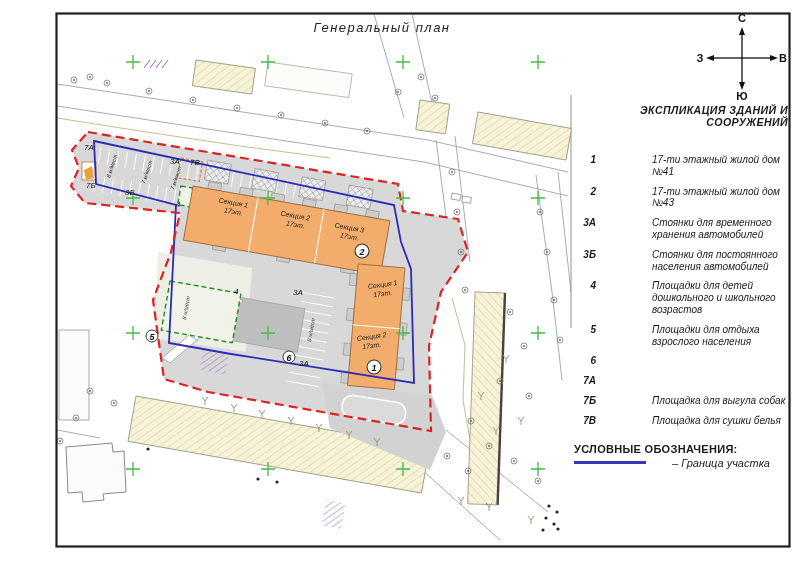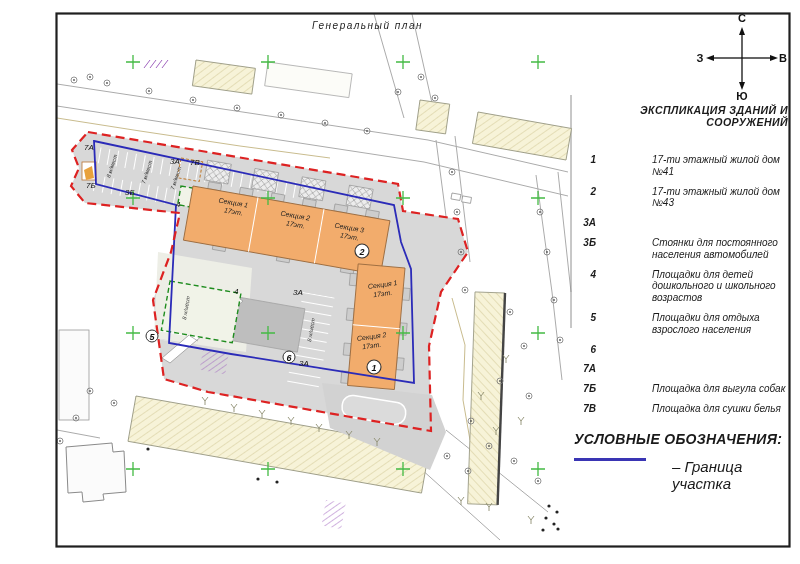--- a/index.html
+++ b/index.html
@@ -1,27 +1,27 @@
 <!DOCTYPE html>
 <html><head>
 <meta charset="utf-8">
 <style>
   html,body{margin:0;padding:0;background:#FFFFFF;}
   #sheet{position:relative;width:800px;height:564px;background:#FFFFFF;overflow:hidden;
          font-family:"Liberation Sans",sans-serif;color:#1A1A1A;}
   #mapsvg{position:absolute;left:0;top:0;}
-  .ttl{position:absolute;left:312px;top:20px;width:176px;text-align:left;
-       font-style:italic;font-size:10px;letter-spacing:1.5px;color:#222;}
+  .ttl{position:absolute;left:294px;top:20px;width:176px;text-align:center;
+       font-style:italic;font-size:13px;letter-spacing:1.5px;color:#222;}
   .legend{position:absolute;left:574px;top:104px;width:214px;}
   .leg-title{font-style:italic;font-weight:600;font-size:10.6px;letter-spacing:.4px;margin-bottom:26px;text-align:right;}
   .leg-row{display:flex;font-style:italic;font-size:10px;line-height:1.18;margin-bottom:8px;}
   .leg-num{width:22px;text-align:right;padding-right:9px;flex:none;font-weight:600;}
   .leg-txt{flex:1;margin-left:47px;}
-  .sym-title{font-style:italic;font-weight:600;font-size:14px;letter-spacing:.3px;margin-top:16px;margin-bottom:11px;}
-  .sym-row{display:flex;align-items:flex-start;font-style:italic;font-size:15px;}
+  .sym-title{font-weight:600;font-size:11px;letter-spacing:.3px;margin-top:16px;margin-bottom:2px;}
+  .sym-row{display:flex;align-items:center;font-style:italic;font-size:11px;}
   .sym-line{width:72px;height:3px;background:#3A35B4;flex:none;margin-right:26px;}
   
   text{font-family:"Liberation Sans",sans-serif;}
   .lbl{font-style:italic;font-size:8px;fill:#111;}
   .sec{font-style:italic;font-size:7px;fill:#222;text-anchor:middle;}
   .prk{font-style:italic;font-size:5.5px;fill:#333;}
   .badge-t{font-style:italic;font-weight:700;font-size:9px;fill:#111;text-anchor:middle;}
   .cmp{font-size:11px;font-weight:600;fill:#111;text-anchor:middle;}
 </style>
 </head>
@@ -356,20 +356,21 @@
   <div class="leg-row">
     <div class="leg-num">1</div>
     <div class="leg-txt">17-ти этажный жилой дом №41</div>
   </div>
   <div class="leg-row">
     <div class="leg-num">2</div>
     <div class="leg-txt">17-ти этажный жилой дом №43</div>
   </div>
   <div class="leg-row">
     <div class="leg-num">3А</div>
+    <div class="leg-txt">Стоянки для временного хранения автомобилей</div>
   </div>
   <div class="leg-row">
     <div class="leg-num">3Б</div>
     <div class="leg-txt">Стоянки для постоянного населения автомобилей</div>
   </div>
   <div class="leg-row">
     <div class="leg-num">4</div>
     <div class="leg-txt">Площадки для детей дошкольного и школьного возрастов</div>
   </div>
   <div class="leg-row">

